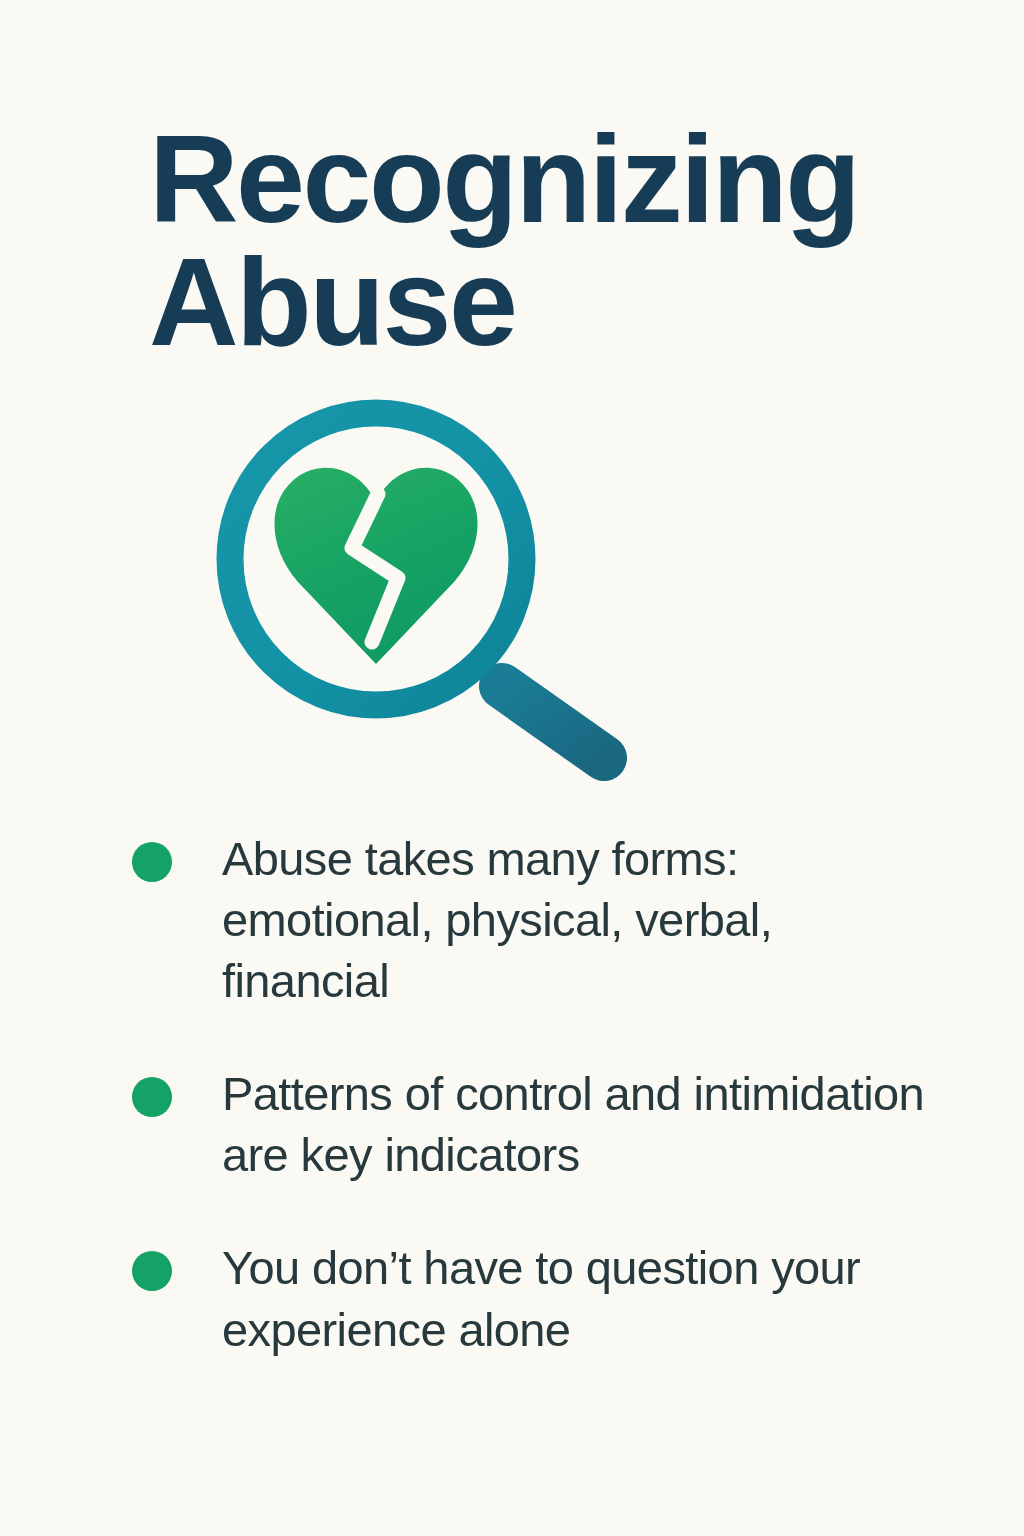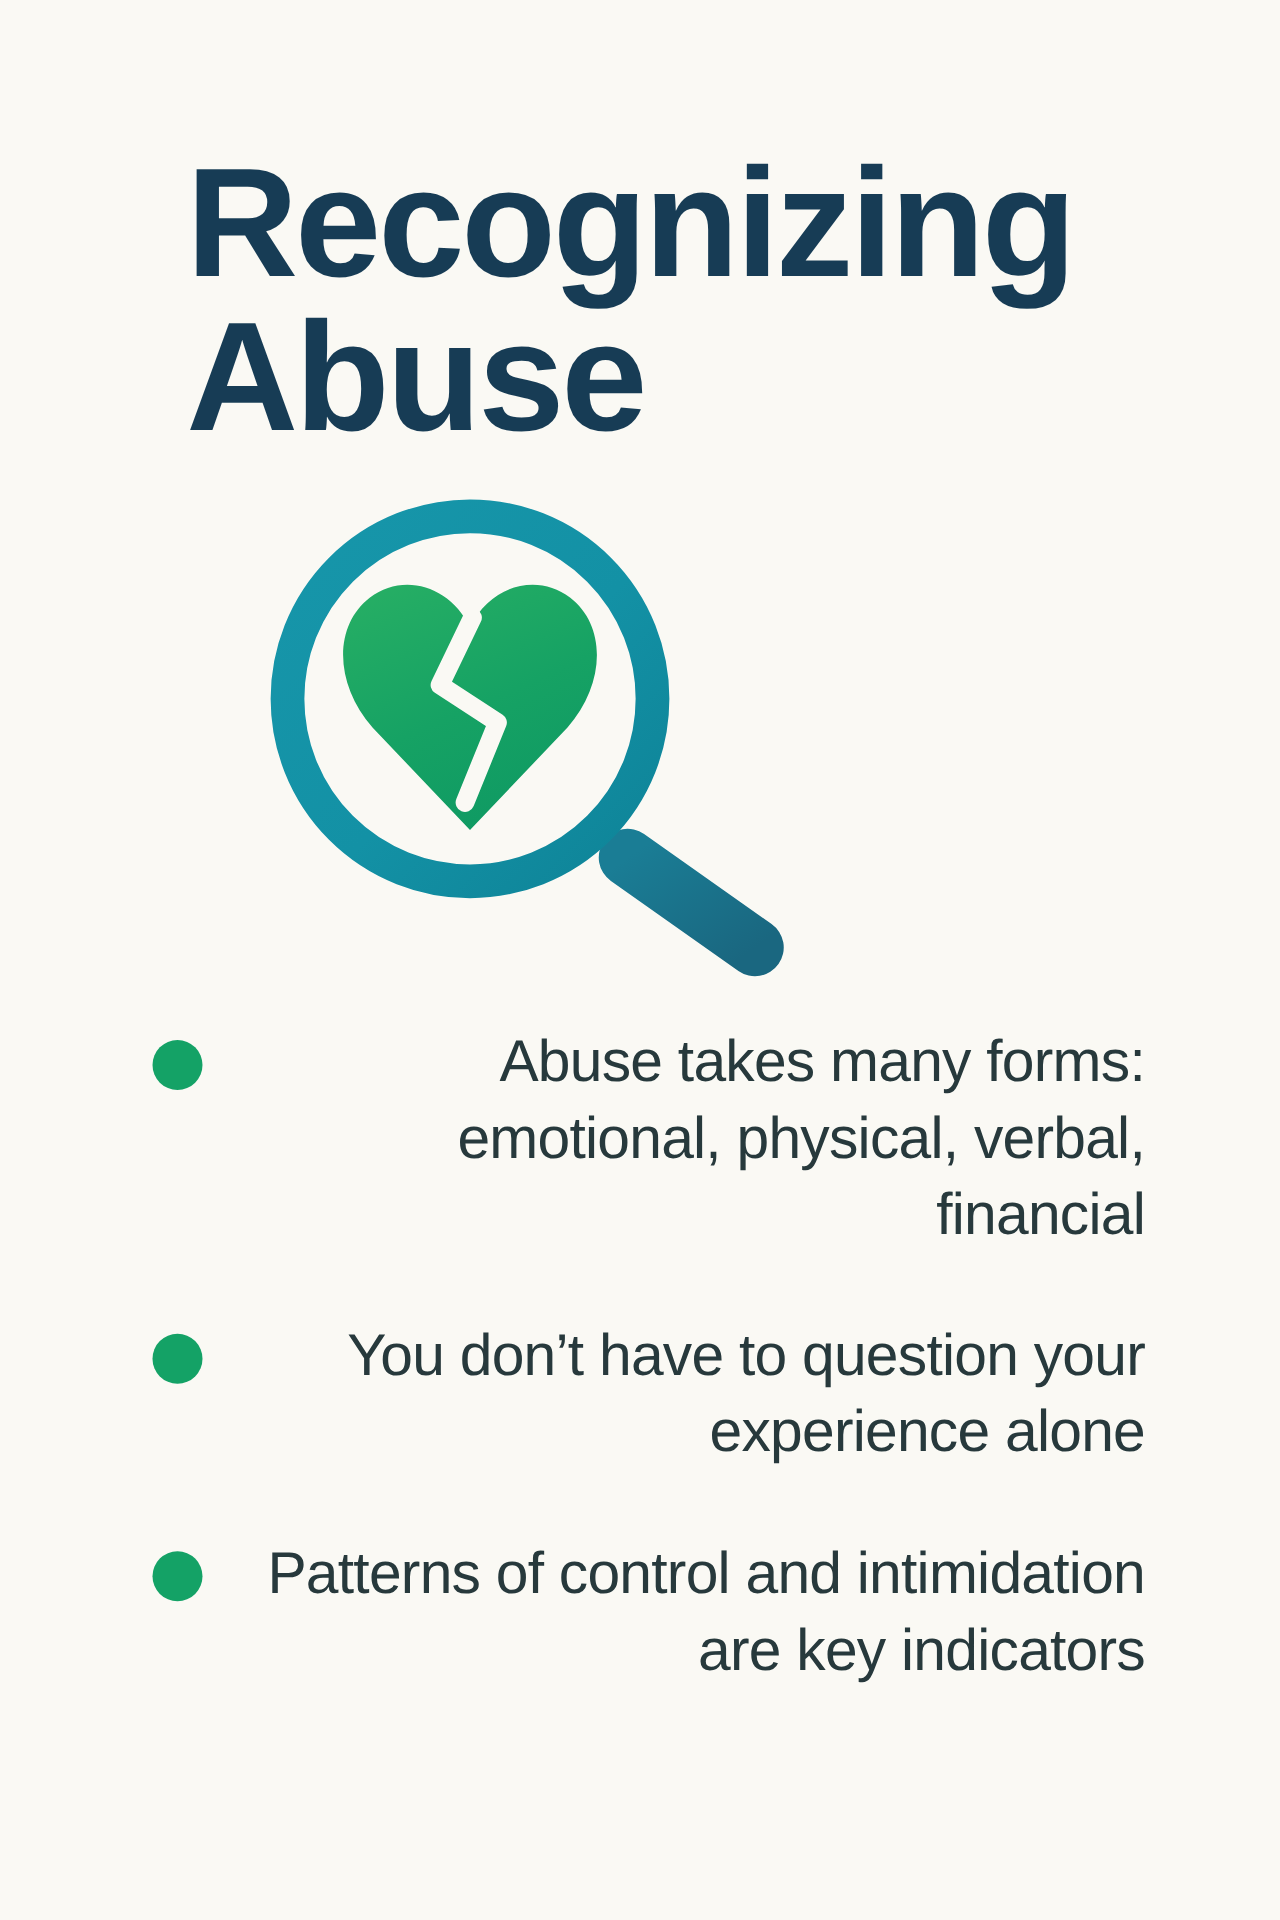--- a/index.html
+++ b/index.html
@@ -54,24 +54,23 @@
     width: 440px;
     height: 400px;
   }
 
   
   .bullet-list {
     position: absolute;
     left: 116px;
     top: 818px;
     width: 800px;
-    margin: 0;
+    margin: 10px;
     padding: 0;
     list-style: none;
-    text-align: right;
   }
   .bullet-item {
     position: relative;
     display: flex;
     align-items: flex-start;
     margin-bottom: 52px;
   }
   .bullet-item:last-child {
     margin-bottom: 0;
   }
@@ -153,25 +152,25 @@
       <span class="bullet-dot-wrap">
         <span class="bullet-dot"></span>
       </span>
       <span class="bullet-text">Abuse takes many forms: emotional, physical, verbal, financial</span>
     </li>
 
     <li class="bullet-item">
       <span class="bullet-dot-wrap">
         <span class="bullet-dot"></span>
       </span>
-      <span class="bullet-text">You don’t have to question your experience alone</span>
+      <span class="bullet-text">Patterns of control and intimidation are key indicators</span>
     </li>
 
     <li class="bullet-item">
       <span class="bullet-dot-wrap">
         <span class="bullet-dot"></span>
       </span>
-      <span class="bullet-text">Patterns of control and intimidation are key indicators</span>
+      <span class="bullet-text">You don’t have to question your experience alone</span>
     </li>
 
   </ul>
 
 </div>
 
 </body></html>

